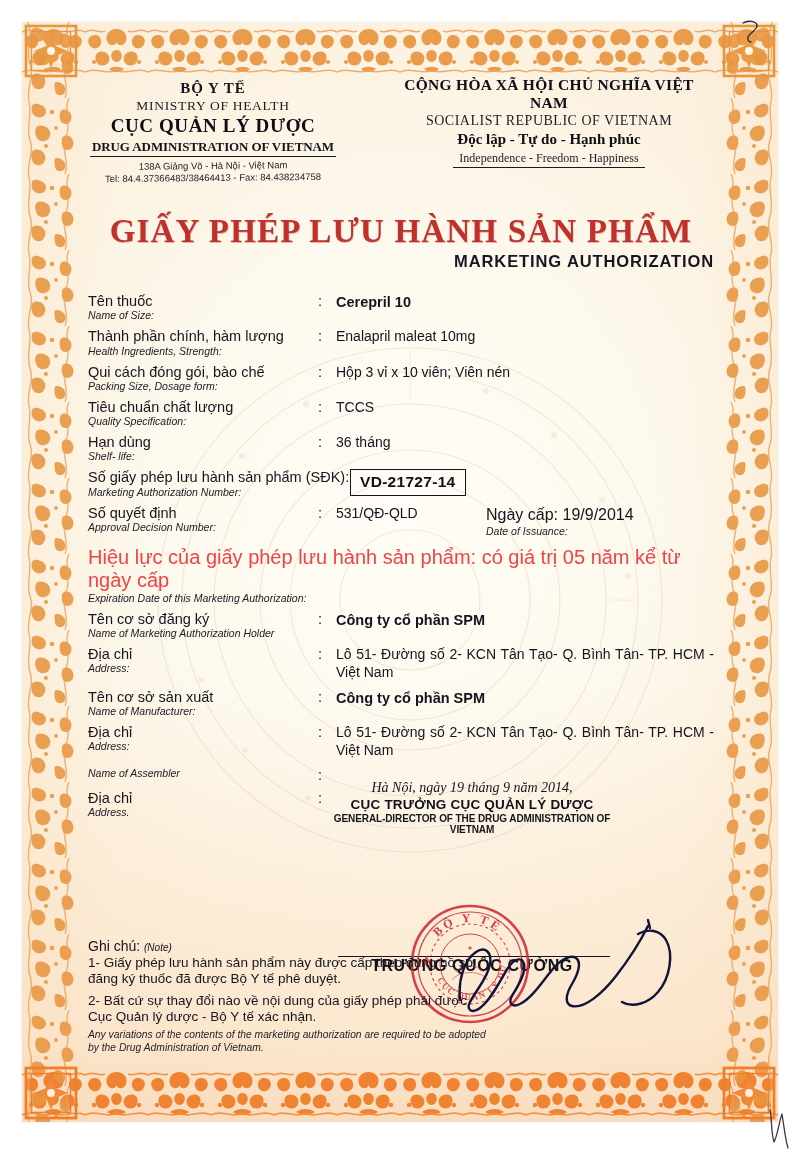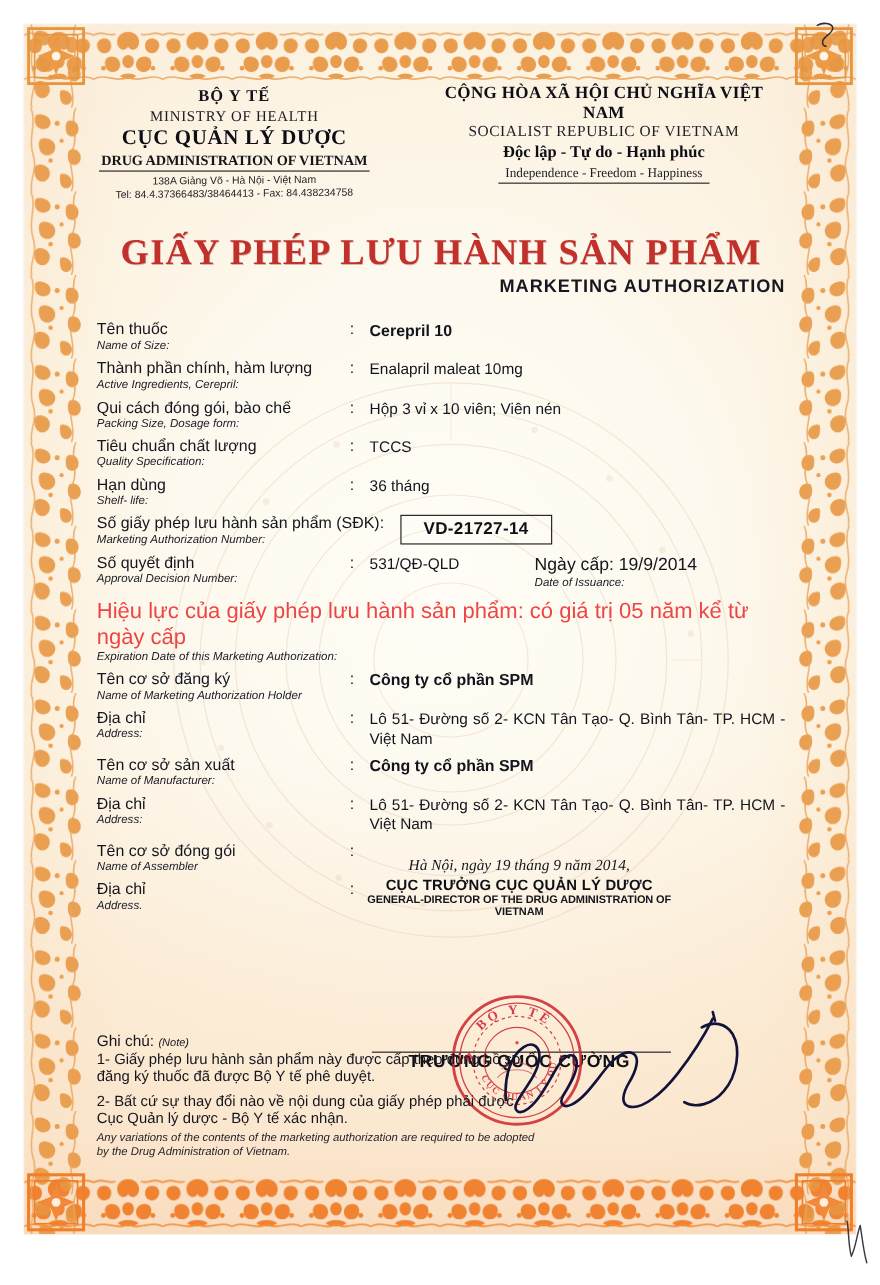--- a/index.html
+++ b/index.html
@@ -116,23 +116,22 @@
   .lbl .en { font-size:10.5px; font-style:italic; color:#20202a; line-height:1.15; margin-top:0px; }
   .colon { width:18px; flex:none; font-size:14.5px; color:#15151f; text-align:left; }
   .val { flex:1; font-size:14px; color:#14141e; line-height:1.28; }
   .val.bold { font-weight:bold; font-size:14.5px; }
   .val.just { text-align:justify; text-align-last:left; }
 
   
   .row-reg { display:flex; align-items:flex-start; margin-bottom:7px; }
   .row-reg .lbl { width:262px; }
   .regbox {
-    margin-left:14px;
     border:1.8px solid #14141c;
-    padding:3px 20px 4px;
+    padding:3px 9px 4px;
     font-weight:bold;
     font-size:15.5px;
     letter-spacing:.3px;
     color:#101019;
     background:transparent;
     display:inline-block;
     text-align:right;
   }
 
   
@@ -400,21 +399,21 @@
           <div class="vi">Tên thuốc</div>
           <div class="en">Name of Size:</div>
         </div>
         <div class="colon">:</div>
         <div class="val bold">Cerepril 10</div>
       </div>
 
       <div class="row">
         <div class="lbl">
           <div class="vi">Thành phần chính, hàm lượng</div>
-          <div class="en">Active Ingredients, Cerepril:</div>
+          <div class="en">Health Ingredients, Strength:</div>
         </div>
         <div class="colon">:</div>
         <div class="val">Enalapril maleat 10mg</div>
       </div>
 
       <div class="row">
         <div class="lbl">
           <div class="vi">Qui cách đóng gói, bào chế</div>
           <div class="en">Packing Size, Dosage form:</div>
         </div>
@@ -499,21 +498,20 @@
         <div class="lbl">
           <div class="vi">Địa chỉ</div>
           <div class="en">Address:</div>
         </div>
         <div class="colon">:</div>
         <div class="val just">Lô 51- Đường số 2- KCN Tân Tạo- Q. Bình Tân- TP. HCM - Việt Nam</div>
       </div>
 
       <div class="row">
         <div class="lbl">
-          <div class="vi">Tên cơ sở đóng gói</div>
           <div class="en">Name of Assembler</div>
         </div>
         <div class="colon">:</div>
         <div class="val"></div>
       </div>
 
       <div class="row">
         <div class="lbl">
           <div class="vi">Địa chỉ</div>
           <div class="en">Address.</div>

